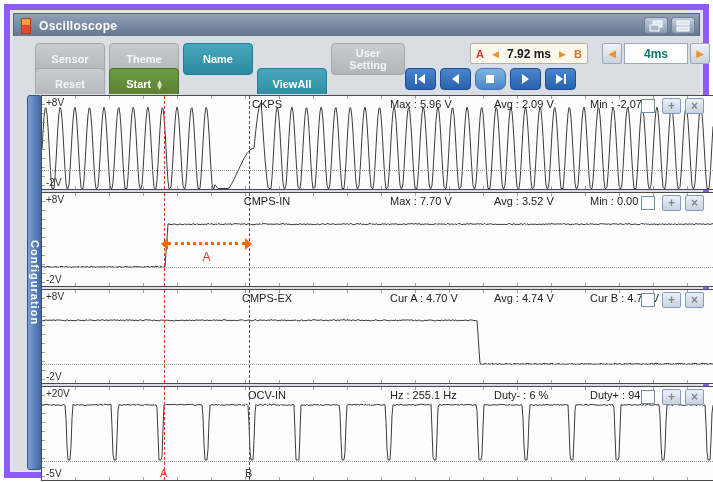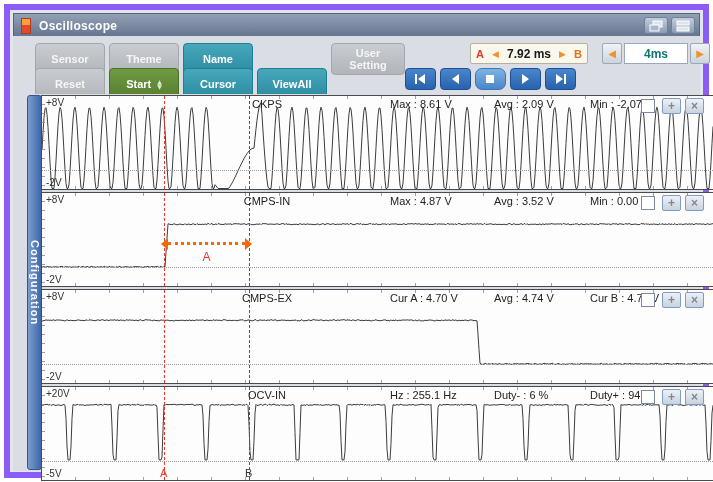--- a/index.html
+++ b/index.html
@@ -103,23 +103,20 @@
     <button class="tbtn row2 gray" style="left:22px">
           <span>Reset</span>
         </button>
     <button class="tbtn row2 green" style="left:96px">
       <span>Start</span>
       <span class="spin-arrows">
             <span>▲</span>
             <span>▼</span>
           </span>
     </button>
-    <button class="tbtn row2 teal" style="left:170px">
-          <span>Cursor</span>
-        </button>
     <button class="tbtn row2 teal" style="left:244px">
           <span>ViewAll</span>
         </button>
 
     <div id="abtime">
       <span class="a">A</span>
       <span class="arr">◀</span>
       <span class="val">7.92 ms</span>
       <span class="arr">▶</span>
       <span class="b">B</span>
@@ -172,21 +169,21 @@
           </svg>
       <div class="ticks-top"></div>
       <div class="ticks-bot"></div>
       <div class="ticks-left"></div>
       <div class="zeroline"></div>
       <div class="cur-a" style="left: 122px;"></div>
       <div class="cur-b" style="left: 207px;"></div>
       <div class="vlabel vl-top">+8V</div>
       <div class="vlabel vl-bot">-2V</div>
       <div class="ch-title">CKPS</div>
-      <div class="stat s1">Max : 8.61 V</div>
+      <div class="stat s1">Max : 5.96 V</div>
       <div class="stat s2">Avg : 2.09 V</div>
       <div class="stat s3">Min : -2.07 V</div>
       <span class="cb"></span>
       <button class="mini plus">
             <span>+</span>
           </button>
       <button class="mini close">
             <span>×</span>
           </button>
     </div>
@@ -199,21 +196,21 @@
       <div class="ticks-bot"></div>
       <div class="ticks-left"></div>
       <div class="zeroline"></div>
       <div class="cur-a" style="left: 122px;"></div>
       <div class="cur-b" style="left: 207px;"></div>
       <div id="delta-arrow" style="left: 126px; width: 77px;"></div>
       <div id="delta-label" style="left: 160.5px;">A</div>
       <div class="vlabel vl-top">+8V</div>
       <div class="vlabel vl-bot">-2V</div>
       <div class="ch-title">CMPS-IN</div>
-      <div class="stat s1">Max : 4.87 V</div>
+      <div class="stat s1">Max : 7.70 V</div>
       <div class="stat s2">Avg : 3.52 V</div>
       <div class="stat s3">Min : 0.00 V</div>
       <span class="cb"></span>
       <button class="mini plus">
             <span>+</span>
           </button>
       <button class="mini close">
             <span>×</span>
           </button>
     </div>

